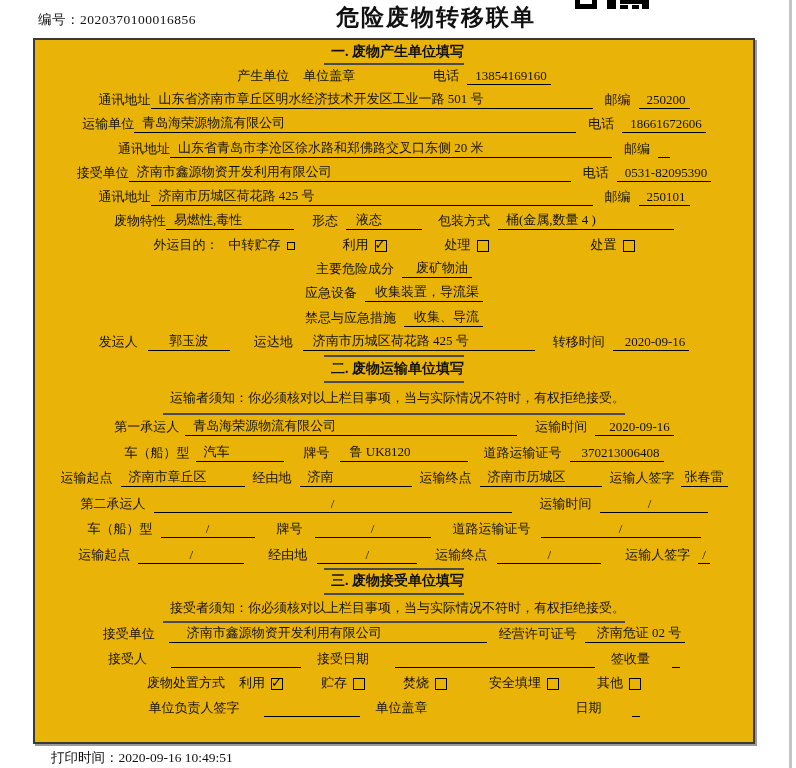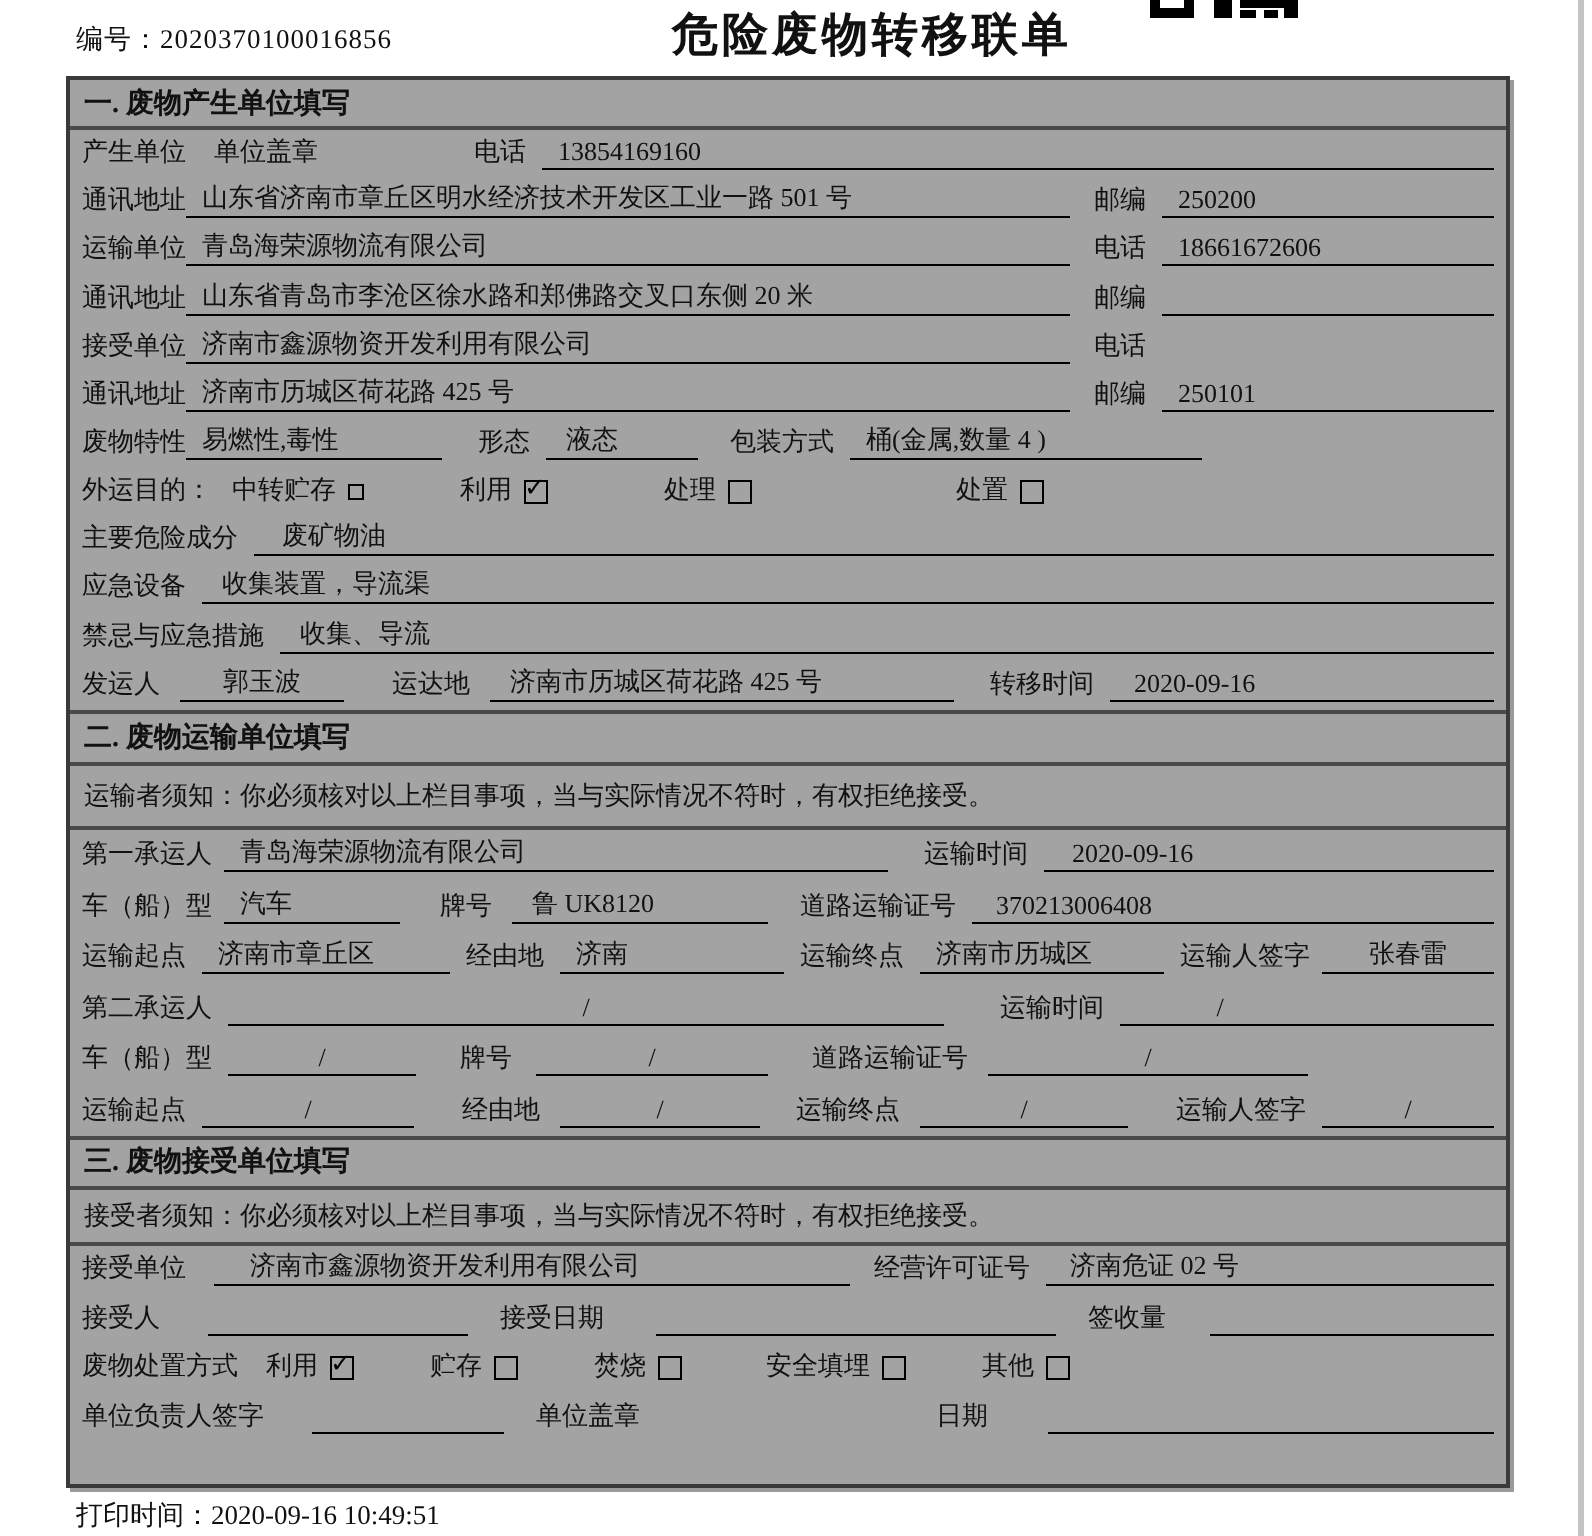--- a/index.html
+++ b/index.html
@@ -25,21 +25,21 @@
   .qr .q5 { left:57px; top:5px; width:7px; height:4px; }
   .qr .q6 { left:67px; top:0; width:7px; height:9px; }
 
   
   .edge-strip { left:789px; top:0; width:3px; height:768px; background:#c4c4c4; }
 
   
   .form-box {
     left:33px; top:38px; width:722px; height:706px; box-sizing:border-box;
     border:2px solid #3a3a3a; box-shadow:2px 2px 0 #9a9a9a;
-    display:flex; flex-direction:column; overflow:hidden; background:#a3a3a3;
+    display:flex; flex-direction:column; overflow:hidden; background:#eab308;align-items:center;
   }
   .sec-head {
     flex:none; box-sizing:border-box; display:flex; align-items:center;
     padding-left:7px; font-weight:bold; font-size:14px;
     border-bottom:2px solid #4a4a4a;
   }
   .sh1 { height:25px; }
   .sh2 { height:28px; border-top:2px solid #4a4a4a; }
   .sh3 { height:27px; border-top:2px solid #4a4a4a; }
   .notice {
@@ -63,21 +63,21 @@
     border:1.5px solid #000; position:relative; margin-left:6px; flex:none;
     align-self:center; margin-top:4px;
   }
   .box-sm { width:8px; height:8px; border-width:1.2px; }
   .box.checked::after {
     content:"✓"; position:absolute; left:-1px; top:-4px;
     font-size:13px; font-weight:bold; color:#000;
     font-family:"DejaVu Sans",sans-serif;
   }
 
-  .footer-line { left:38px; top:749px; font-size:13.5px; }
+  .footer-line { left:51px; top:749px; font-size:13.5px; }
 </style>
 </head>
 <body>
 
 <div class="abs serial"><span>编号：</span><span>2020370100016856</span></div>
 <div class="abs doc-title">危险废物转移联单</div>
 <div class="abs qr">
   <div class="q1"></div>
     <div class="q2"></div>
     <div class="q3"></div>
@@ -116,20 +116,21 @@
     <span class="lbl">通讯地址</span>
     <span class="u" style="width:442px; padding-left:8px;">山东省青岛市李沧区徐水路和郑佛路交叉口东侧 20 米</span>
     <span class="lbl" style="margin-left:12px;">邮编</span>
     <span class="u grow" style="margin-left:8px; padding-left:8px;"></span>
   </div>
 
   <div class="row r1h">
     <span class="lbl">接受单位</span>
     <span class="u" style="width:442px; padding-left:8px;">济南市鑫源物资开发利用有限公司</span>
     <span class="lbl" style="margin-left:12px;">电话</span>
+    <span class="u grow" style="margin-left:8px; padding-left:8px;">0531-82095390</span>
   </div>
 
   <div class="row r1h">
     <span class="lbl">通讯地址</span>
     <span class="u" style="width:442px; padding-left:8px;">济南市历城区荷花路 425 号</span>
     <span class="lbl" style="margin-left:12px;">邮编</span>
     <span class="u grow" style="margin-left:8px; padding-left:8px;">250101</span>
   </div>
 
 

